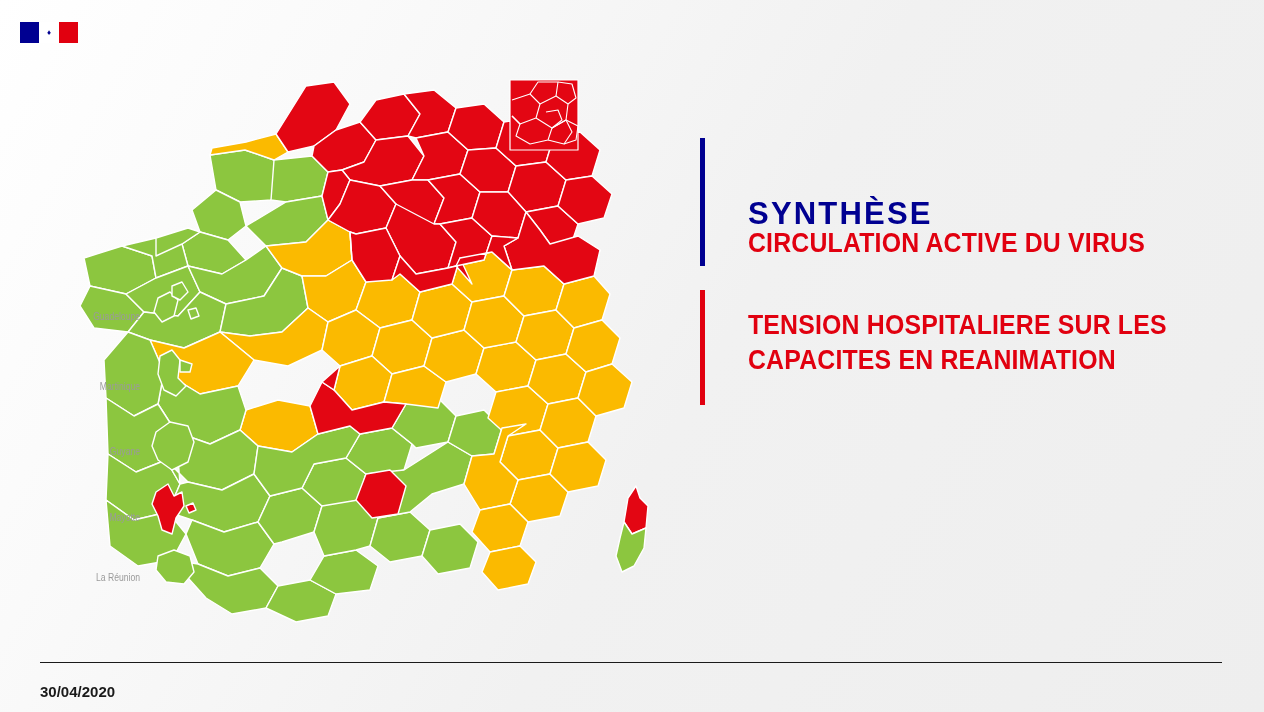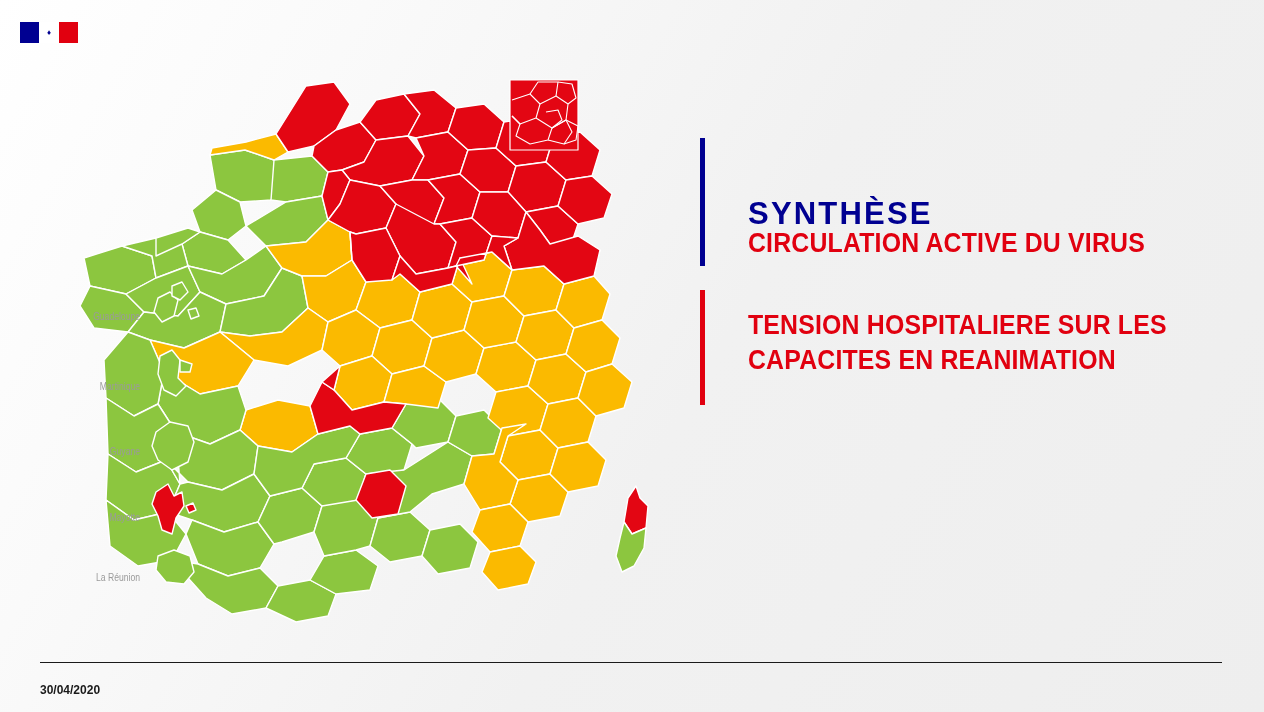--- a/index.html
+++ b/index.html
@@ -61,21 +61,21 @@
     position:absolute;left:48px;
     color:#e1000f;font-weight:bold;font-size:27px;
     line-height:1.28;letter-spacing:.2px;
     transform:scaleX(.92);transform-origin:left top;
   }
   .line-1{top:96px;}
   .line-2{top:178px;width:560px;}
 
   
   .rule{position:absolute;left:40px;top:662px;width:1182px;height:1px;background:#1a1a1a;}
-  .date{position:absolute;left:40px;top:683px;font-size:12px;font-weight:bold;color:#1a1a1a;}
+  .date{position:absolute;left:40px;top:683px;font-size:15px;font-weight:bold;color:#1a1a1a;}
 </style>
 </head>
 <body>
 
 <div class="slide">
 
   <div class="logo">
     <div class="flag">
       <div class="band b-blue"></div>
       <div class="band b-white">

